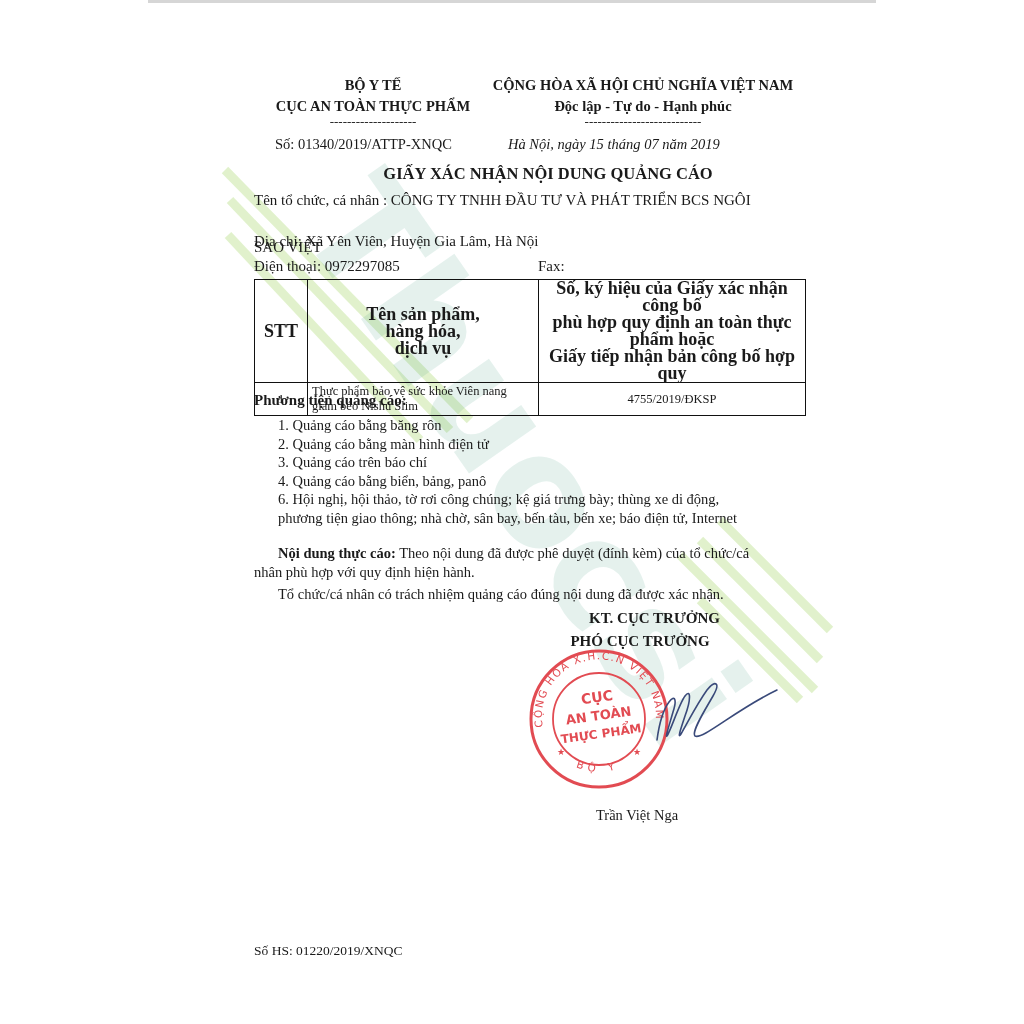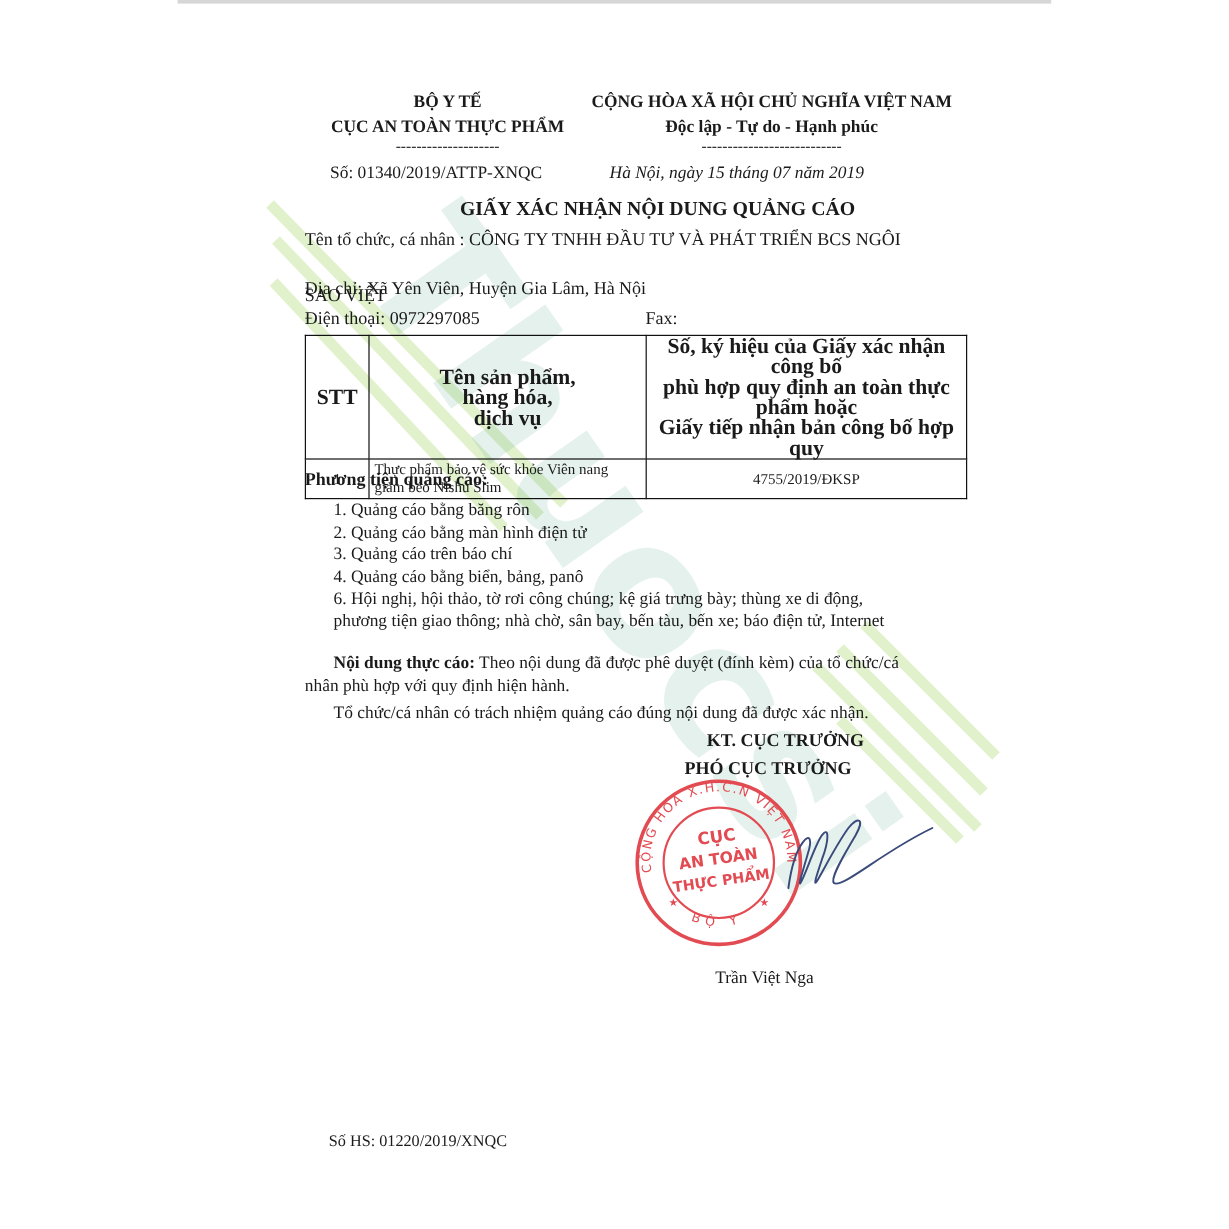--- a/index.html
+++ b/index.html
@@ -125,13 +125,13 @@
   <text x="30" y="108" font-size="9" fill="#e24b52">★</text>
   <text x="106" y="108" font-size="9" fill="#e24b52">★</text>
 </svg>
 
 <svg class="sig" viewBox="0 0 125 80">
   <path d="M 2,70 C 4,55 8,40 14,32 C 20,24 22,30 18,42 C 14,56 10,68 12,66 C 16,60 24,34 30,26 C 36,18 36,30 30,46 C 26,58 22,70 26,64 C 34,50 42,34 52,20 C 60,10 66,12 58,26 C 50,40 36,62 40,66 C 48,70 80,40 122,20" fill="none" stroke="#3a4a7a" stroke-width="1.6" stroke-linecap="round"></path>
 </svg>
 
 <div class="abs t14" style="left:596px; top:807px;">Trần Việt Nga</div>
 
-<div class="abs" style="left:254px; top:943px; font-size:13.5px;margin-left:20px;">Số HS: 01220/2019/XNQC</div>
+<div class="abs" style="left:254px; top:943px; font-size:13.5px;">Số HS: 01220/2019/XNQC</div>
 
 </body></html>

